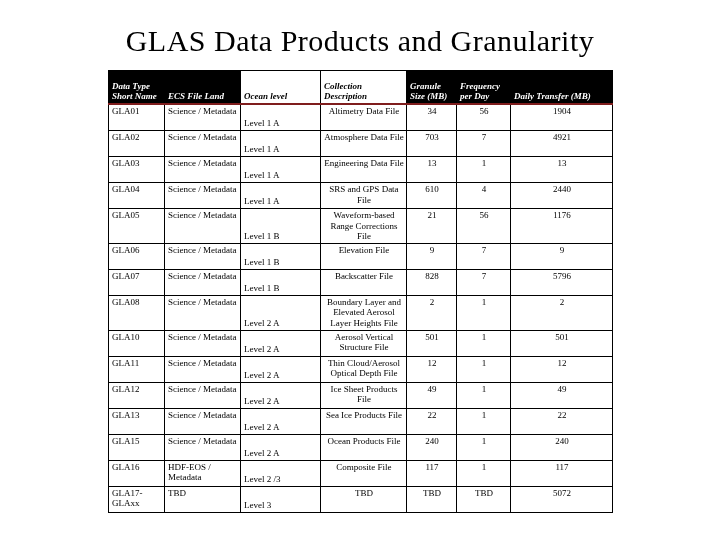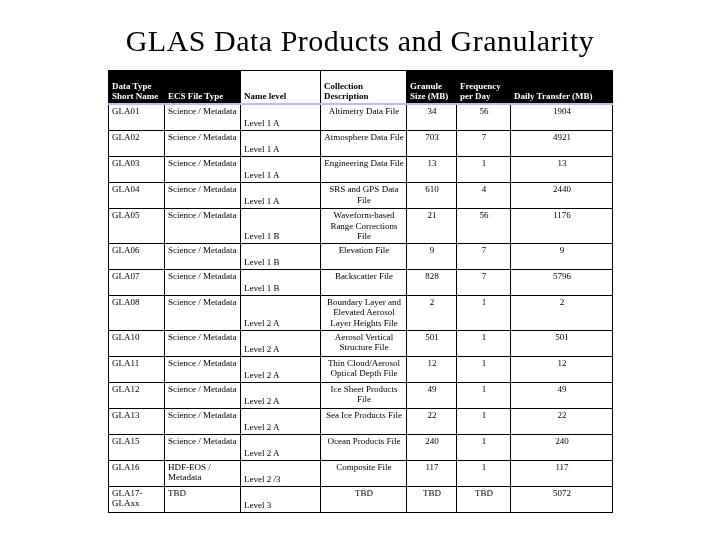--- a/index.html
+++ b/index.html
@@ -56,21 +56,21 @@
     background: #000000;
     color: #ffffff;
   }
   .products th.center { text-align: left; }
   .products td {
     vertical-align: top;
     height: 23px;
   }
   .products td.center { text-align: center; }
   .products td.level { vertical-align: bottom; font-family: Liberation Serif, serif; }
-  .products thead th { border-bottom: 2px solid #c4b5fd; }
+  .products thead th { border-bottom: 2px solid #7f1d1d; font-style: italic; }
 </style>
 </head>
 <body>
 
 <div class="slide">
 
   <div class="slide-title">GLAS Data Products and Granularity</div>
 
   <table class="products">
     <colgroup>
@@ -78,22 +78,22 @@
       <col style="width:76px">
       <col style="width:80px">
       <col style="width:86px">
       <col style="width:50px">
       <col style="width:54px">
       <col style="width:102px">
     </colgroup>
     <thead>
       <tr>
         <th class="dark">Data Type Short Name</th>
-        <th class="dark">ECS File Type</th>
-        <th>Name level</th>
+        <th class="dark">ECS File Land</th>
+        <th>Ocean level</th>
         <th class="center">Collection Description</th>
         <th class="dark">Granule Size (MB)</th>
         <th class="dark">Frequency per Day</th>
         <th class="dark">Daily Transfer (MB)</th>
       </tr>
     </thead>
     <tbody>
         <tr>
     <td class="">GLA01</td>
     <td class="">Science / Metadata</td>

